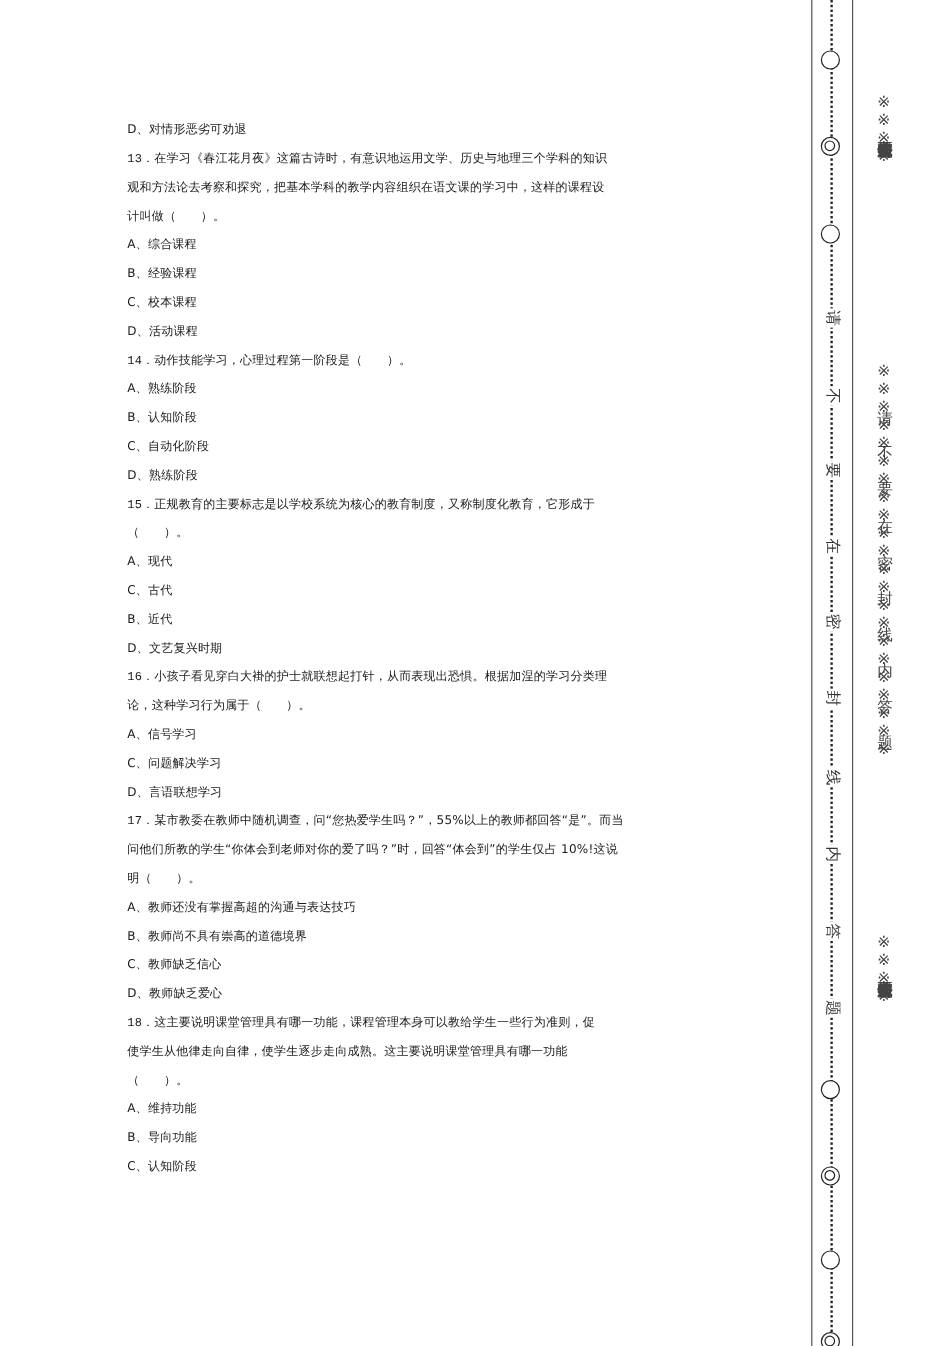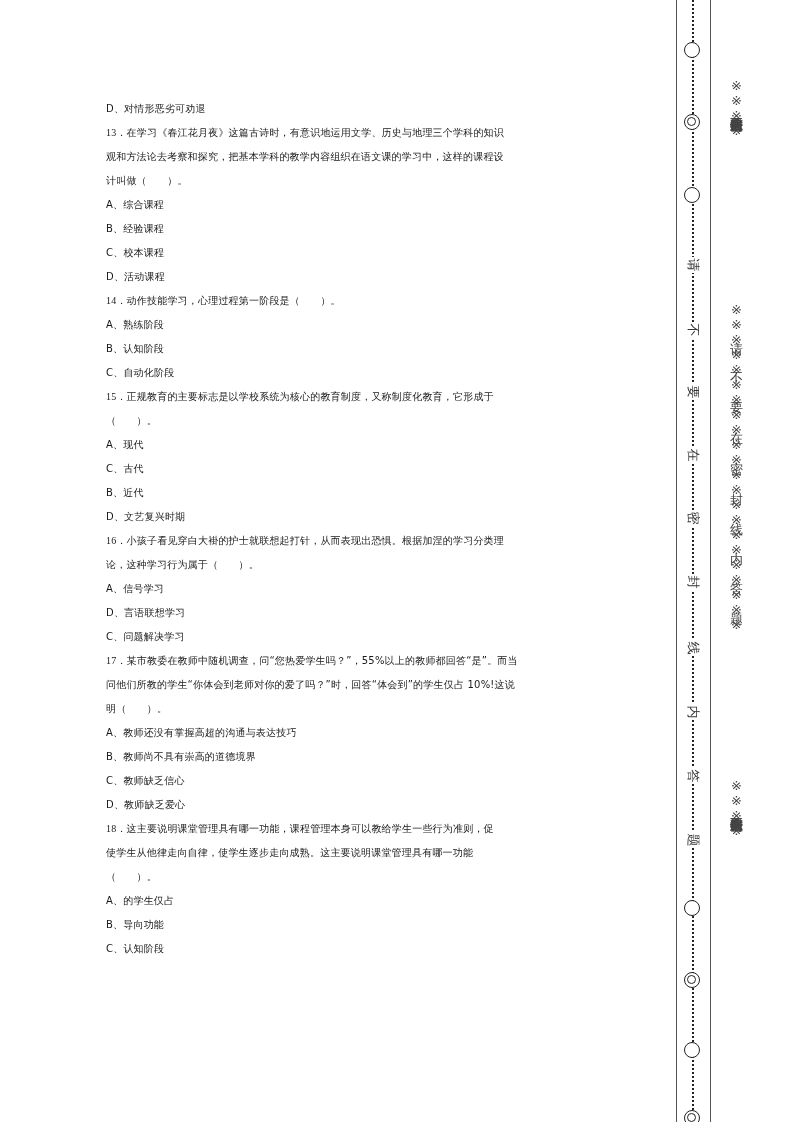--- a/index.html
+++ b/index.html
@@ -1,20 +1,20 @@
 <!DOCTYPE html>
 <html><head>
 <meta charset="utf-8">
 <style>
   html, body { margin: 0; padding: 0; background: #ffffff; }
   body { width: 793px; height: 1122px; position: relative; overflow: hidden;
          font-family: "DejaVu Sans", "Liberation Sans", sans-serif; color: #1a1a1a; }
   .page-body { position: absolute; left: 106px; top: 97px; width: 548px; }
   .line { height: 24px; line-height: 24px; font-size: 10px; white-space: nowrap; letter-spacing: 0.2px; }
-  .qnum { font-family: Liberation Serif, serif; }
+  .qnum { font-family: Liberation Mono, monospace; }
   .binding-line-left { position: absolute; left: 676px; top: 0; width: 1px; height: 1122px; background: #555; }
   .binding-line-right { position: absolute; left: 710px; top: 0; width: 1px; height: 1122px; background: #555; }
   .dots { position: absolute; left: 692px; width: 2px; border-left: 2px dotted #222; }
   .ring { position: absolute; left: 684px; width: 14px; height: 14px; border: 1.5px solid #222; border-radius: 50%; background: #fff; }
   .ring.double::after { content: ""; position: absolute; left: 2px; top: 2px; width: 7px; height: 7px; border: 1.2px solid #222; border-radius: 50%; }
   .seal-char { position: absolute; left: 685px; width: 16px; height: 16px; line-height: 16px; font-size: 13px; text-align: center;
                transform: rotate(90deg); background: #fff; color: #333; }
   .warn-col { position: absolute; left: 728px; width: 16px; writing-mode: vertical-rl; font-size: 13px; line-height: 16px;
               color: #444; letter-spacing: 0px; }
 </style>
@@ -27,42 +27,43 @@
   <div class="line">观和方法论去考察和探究，把基本学科的教学内容组织在语文课的学习中，这样的课程设</div>
   <div class="line">计叫做（　　）。</div>
   <div class="line">A、综合课程</div>
   <div class="line">B、经验课程</div>
   <div class="line">C、校本课程</div>
   <div class="line">D、活动课程</div>
   <div class="line"><span class="qnum">14</span><span>．动作技能学习，心理过程第一阶段是（　　）。</span></div>
   <div class="line">A、熟练阶段</div>
   <div class="line">B、认知阶段</div>
   <div class="line">C、自动化阶段</div>
+  <div class="line">D、熟练阶段</div>
   <div class="line"><span class="qnum">15</span><span>．正规教育的主要标志是以学校系统为核心的教育制度，又称制度化教育，它形成于</span></div>
   <div class="line">（　　）。</div>
   <div class="line">A、现代</div>
   <div class="line">C、古代</div>
   <div class="line">B、近代</div>
   <div class="line">D、文艺复兴时期</div>
   <div class="line"><span class="qnum">16</span><span>．小孩子看见穿白大褂的护士就联想起打针，从而表现出恐惧。根据加涅的学习分类理</span></div>
   <div class="line">论，这种学习行为属于（　　）。</div>
   <div class="line">A、信号学习</div>
+  <div class="line">C、问题解决学习</div>
   <div class="line">D、言语联想学习</div>
-  <div class="line">C、问题解决学习</div>
   <div class="line"><span class="qnum">17</span><span>．某市教委在教师中随机调查，问“您热爱学生吗？”，55%以上的教师都回答“是”。而当</span></div>
   <div class="line">问他们所教的学生“你体会到老师对你的爱了吗？”时，回答“体会到”的学生仅占 10%!这说</div>
   <div class="line">明（　　）。</div>
   <div class="line">A、教师还没有掌握高超的沟通与表达技巧</div>
   <div class="line">B、教师尚不具有崇高的道德境界</div>
   <div class="line">C、教师缺乏信心</div>
   <div class="line">D、教师缺乏爱心</div>
   <div class="line"><span class="qnum">18</span><span>．这主要说明课堂管理具有哪一功能，课程管理本身可以教给学生一些行为准则，促</span></div>
   <div class="line">使学生从他律走向自律，使学生逐步走向成熟。这主要说明课堂管理具有哪一功能</div>
   <div class="line">（　　）。</div>
-  <div class="line">A、的学生仅占</div>
+  <div class="line">A、维持功能</div>
   <div class="line">B、导向功能</div>
   <div class="line">C、认知阶段</div>
 </div>
 
 <div class="binding-line-left"></div>
 <div class="binding-line-right"></div>
 <div class="dots" style="top:0;height:1122px;"></div>
 
 <div class="ring" style="top:42px;"></div>
 <div class="ring double" style="top:114px;"></div>

